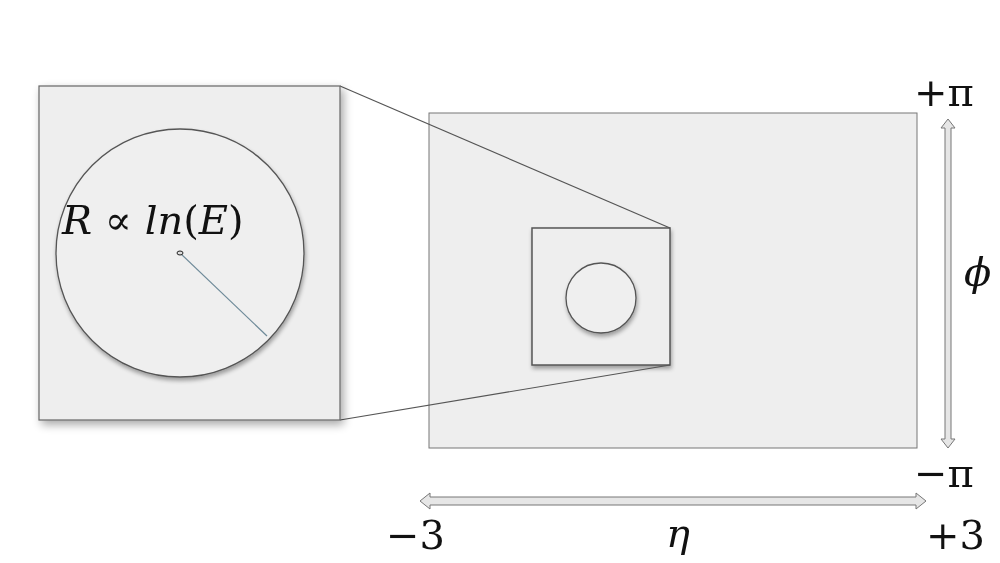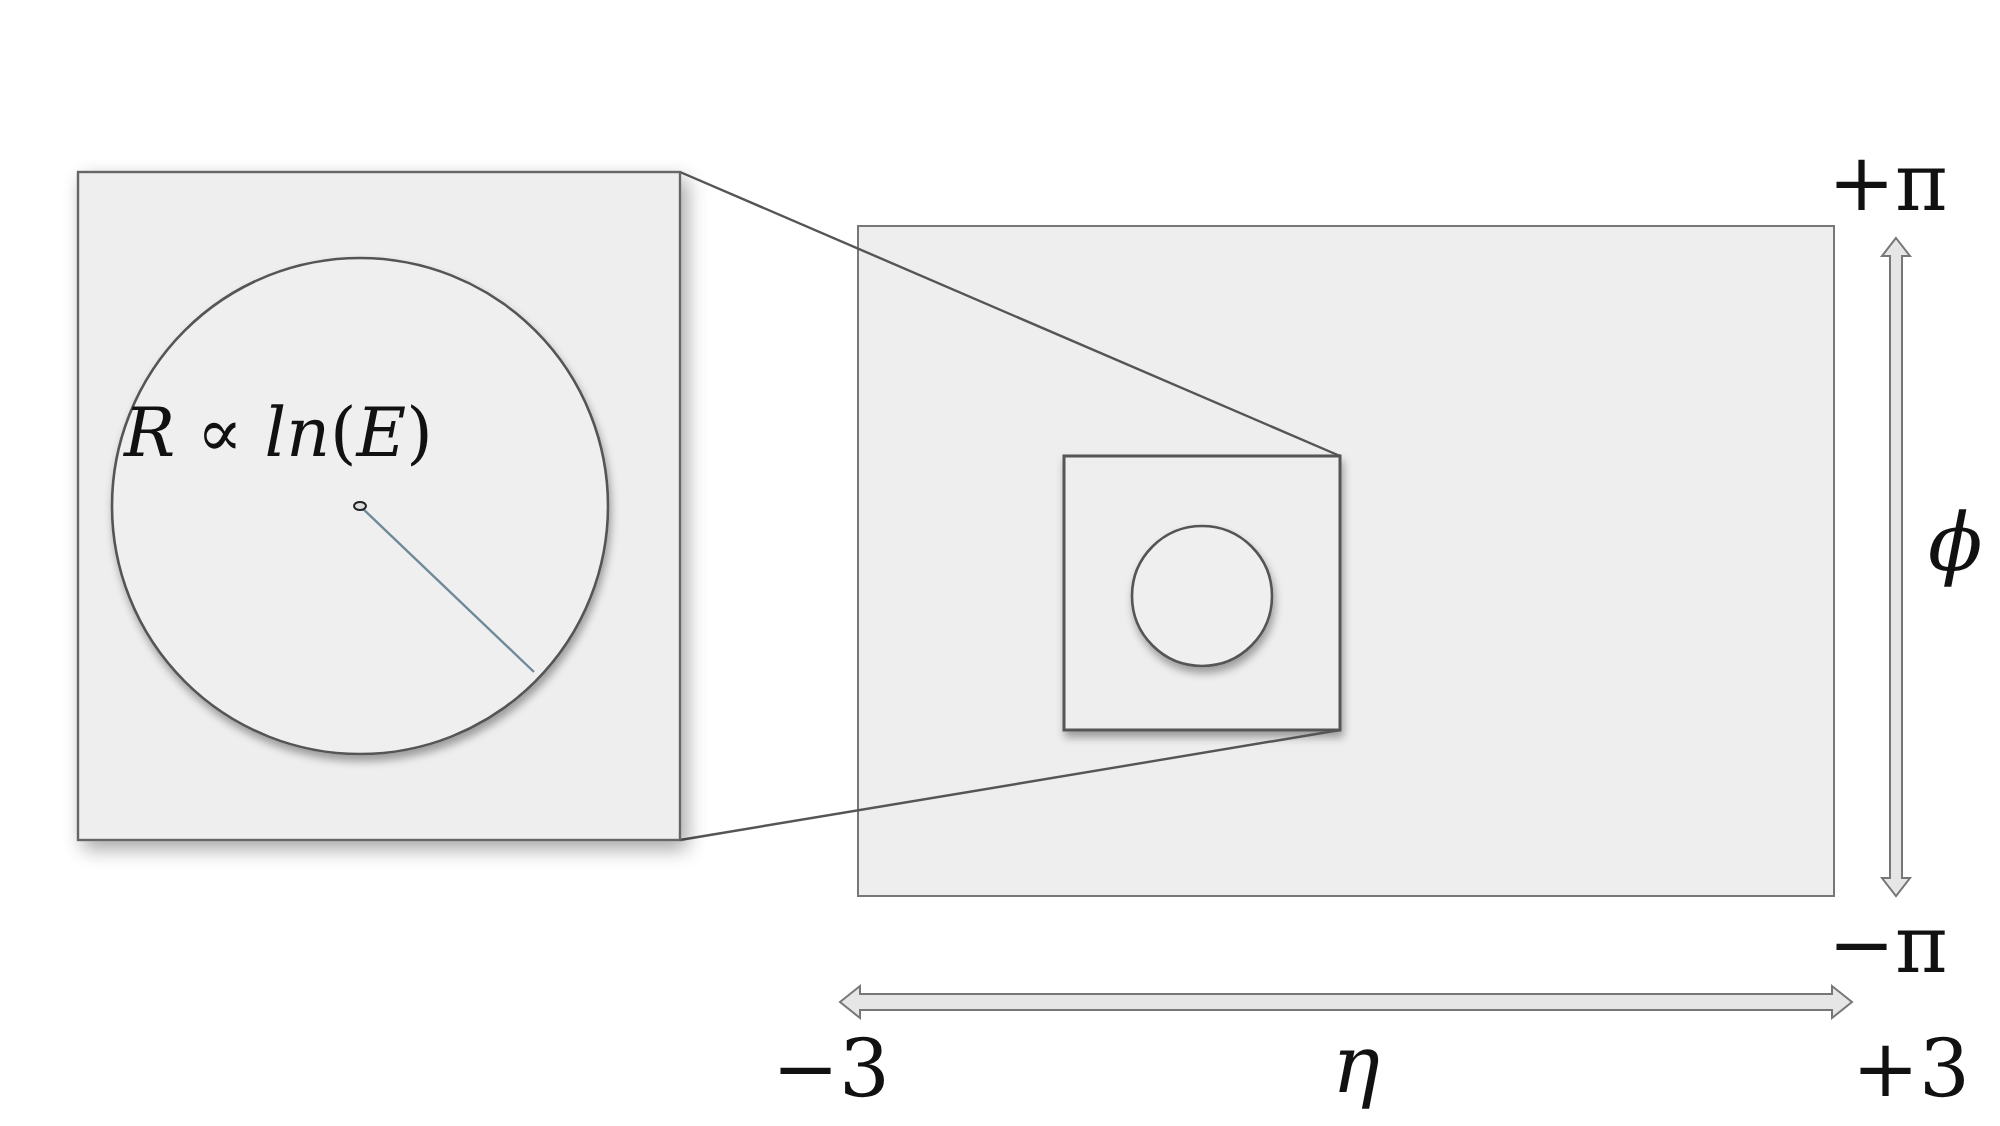--- a/index.html
+++ b/index.html
@@ -53,21 +53,21 @@
 
   <g fill="#e6e6e6" stroke="#777" stroke-width="1">
     <path d="M948,119 L955,128 L951,128 L951,439 L955,439 L948,448 L941,439 L945,439 L945,128 L941,128 Z"></path>
   </g>
 
   <g fill="#e6e6e6" stroke="#777" stroke-width="1">
     <path d="M420,501 L430,493 L430,497 L916,497 L916,493 L926,501 L916,509 L916,505 L430,505 L430,509 Z"></path>
   </g>
 </svg>
 
-<div class="math" style="left:62px; top:200px; font-size:34px;">
+<div class="math" style="left:62px; top:200px; font-size:40px;">
   <span class="it">R</span>
   <span>∝</span>
   <span class="it">ln</span><span>(</span><span class="it">E</span><span>)</span>
 </div>
 
 <div class="math" style="left:914px; top:72px; font-size:40px;">+π</div>
 <div class="math it" style="left:964px; top:252px; font-size:40px;">ϕ</div>
 <div class="math" style="left:914px; top:453px; font-size:40px;">−π</div>
 
 <div class="math" style="left:386px; top:515px; font-size:40px;">−3</div>

